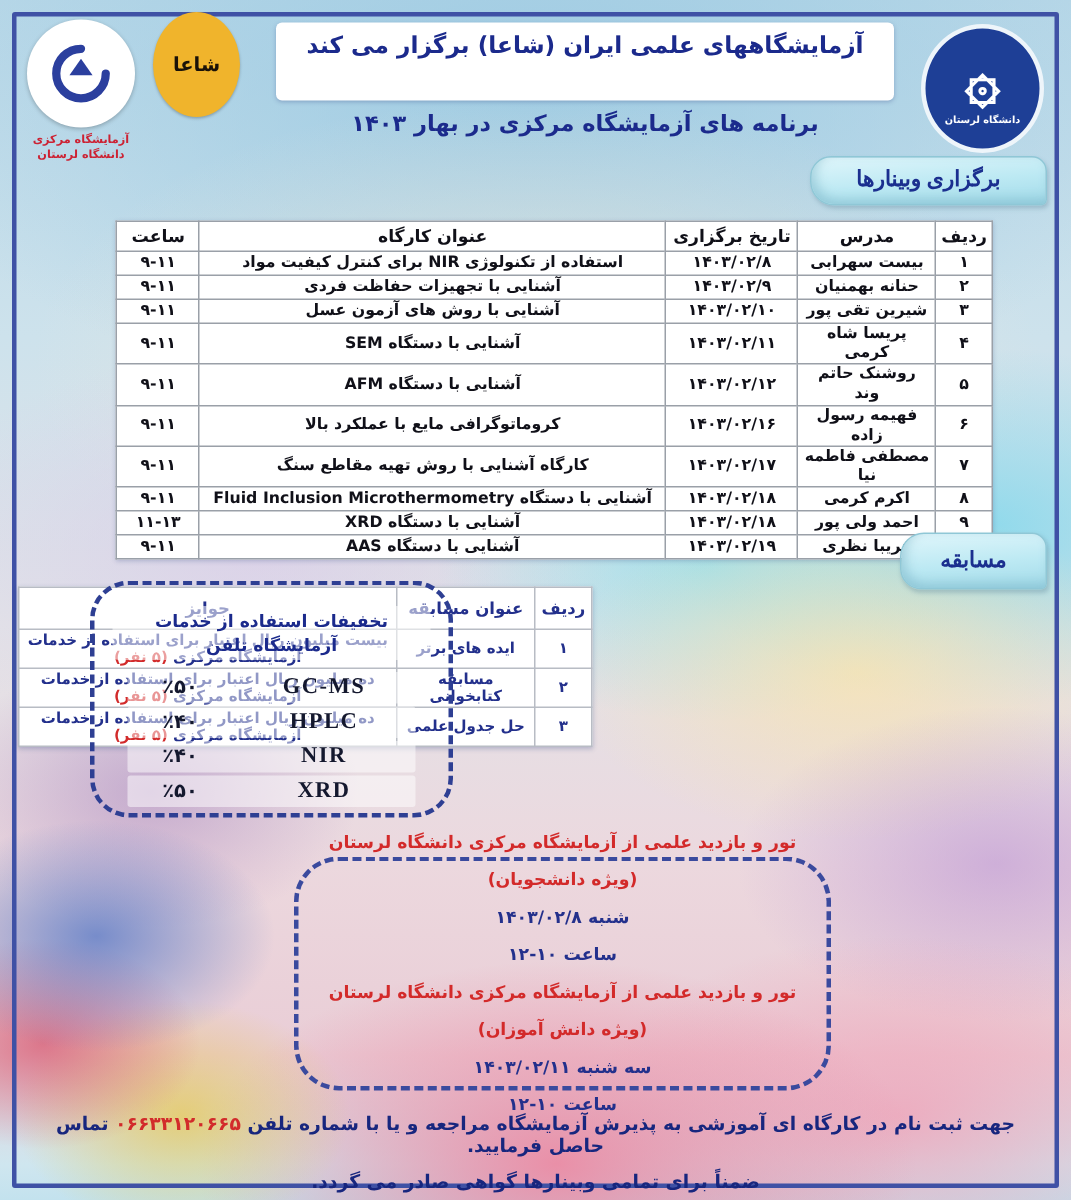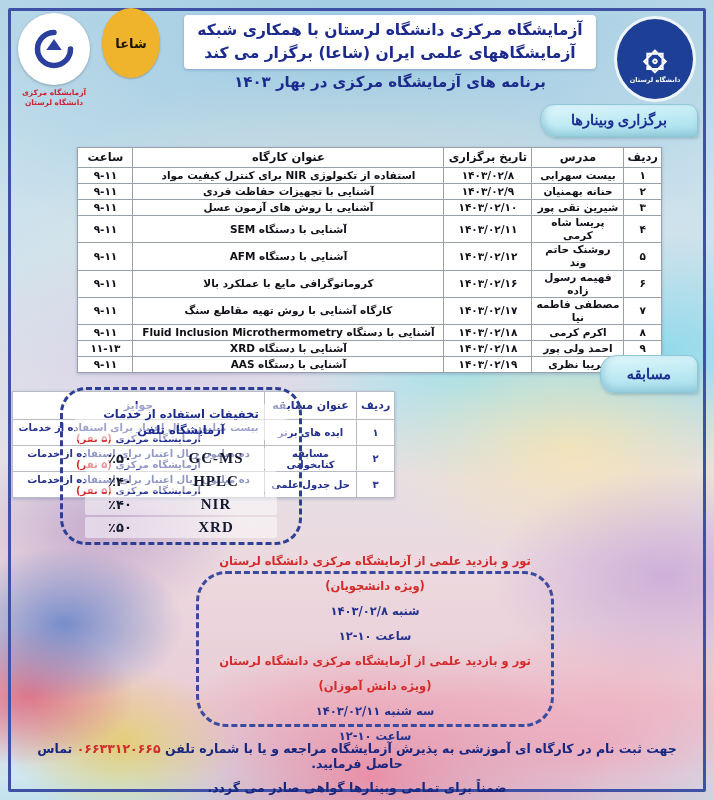--- a/index.html
+++ b/index.html
@@ -113,21 +113,20 @@
 <div class="poster">
   <div class="wash"></div>
   <div class="frame"></div>
 
   <div class="uni-logo">
     <span class="emblem">۞</span>
     <span class="cap">دانشگاه لرستان</span>
   </div>
 
   <div class="title-box">
-    <div>آزمایشگاه مرکزی دانشگاه لرستان با همکاری شبکه</div>
     <div>آزمایشگاههای علمی ایران (شاعا) برگزار می کند</div>
   </div>
   <div class="subtitle">برنامه های آزمایشگاه مرکزی در بهار ۱۴۰۳</div>
 
   <div class="shaa-logo">
     <span>شاعا</span>
   </div>
   <div class="lab-logo">
     <svg width="44" height="44" viewBox="0 0 40 40">
       <path d="M20 5a15 15 0 1 0 15 15" fill="none" stroke="#2b3f9e" stroke-width="5" stroke-linecap="round"></path>

